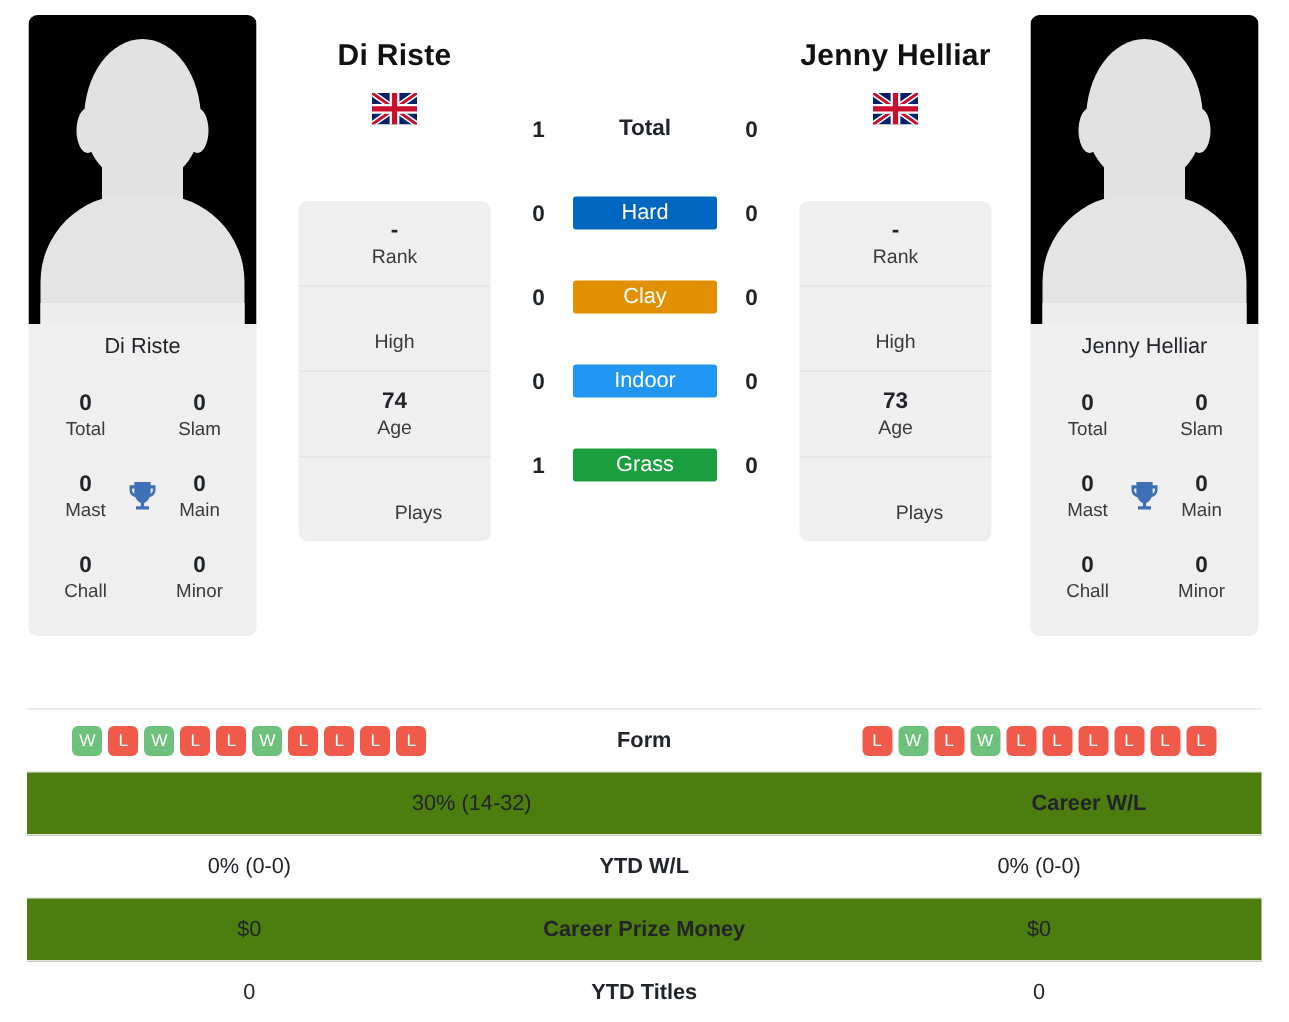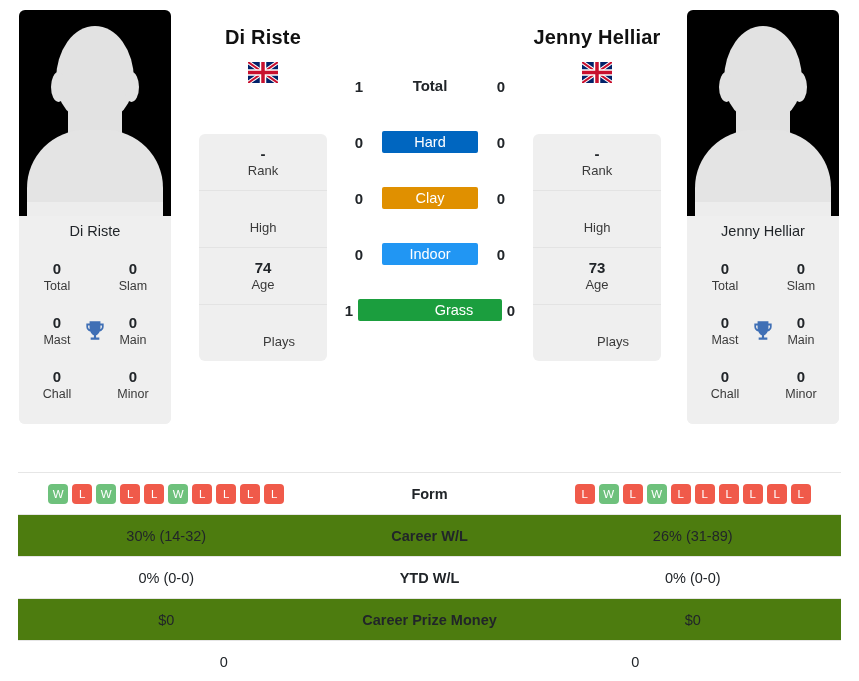--- a/index.html
+++ b/index.html
@@ -454,21 +454,21 @@
           <div class="h2h-mid"><span class="surf" style="background: rgb(224, 144, 0);">Clay</span></div>
           <div class="h2h-num">0</div>
         </div>
         <div class="h2h-row">
           <div class="h2h-num">0</div>
           <div class="h2h-mid"><span class="surf" style="background: rgb(33, 150, 243);">Indoor</span></div>
           <div class="h2h-num">0</div>
         </div>
         <div class="h2h-row">
           <div class="h2h-num">1</div>
-          <div class="h2h-mid"><span class="surf" style="background: rgb(27, 158, 62); padding-left: 48px;">Grass</span></div>
+          <div class="h2h-mid"><span class="surf" style="background: rgb(27, 158, 62);">Grass</span></div>
           <div class="h2h-num">0</div>
         </div>
       </div>
   </div>
 </div>
 
 <div class="cmp-table">
 
   <div class="cmp-row">
     <div class="cmp-left">
@@ -498,32 +498,32 @@
           <div class="form-badge" style="background: rgb(240, 90, 74);">L</div>
           <div class="form-badge" style="background: rgb(240, 90, 74);">L</div>
           <div class="form-badge" style="background: rgb(240, 90, 74);">L</div>
         </div>
     </div>
   </div>
 
   <div class="cmp-row alt">
     <div class="cmp-left">30% (14-32)</div>
     <div class="cmp-mid">Career W/L</div>
-    <div class="cmp-right">26% (31-89)</div>
   </div>
 
   <div class="cmp-row">
     <div class="cmp-left">0% (0-0)</div>
     <div class="cmp-mid">YTD W/L</div>
     <div class="cmp-right">0% (0-0)</div>
   </div>
 
   <div class="cmp-row alt">
     <div class="cmp-left">$0</div>
     <div class="cmp-mid">Career Prize Money</div>
     <div class="cmp-right">$0</div>
   </div>
 
   <div class="cmp-row">
     <div class="cmp-left">0</div>
+    <div class="cmp-mid">YTD Titles</div>
     <div class="cmp-right">0</div>
   </div>
 </div>
 
 </body></html>

